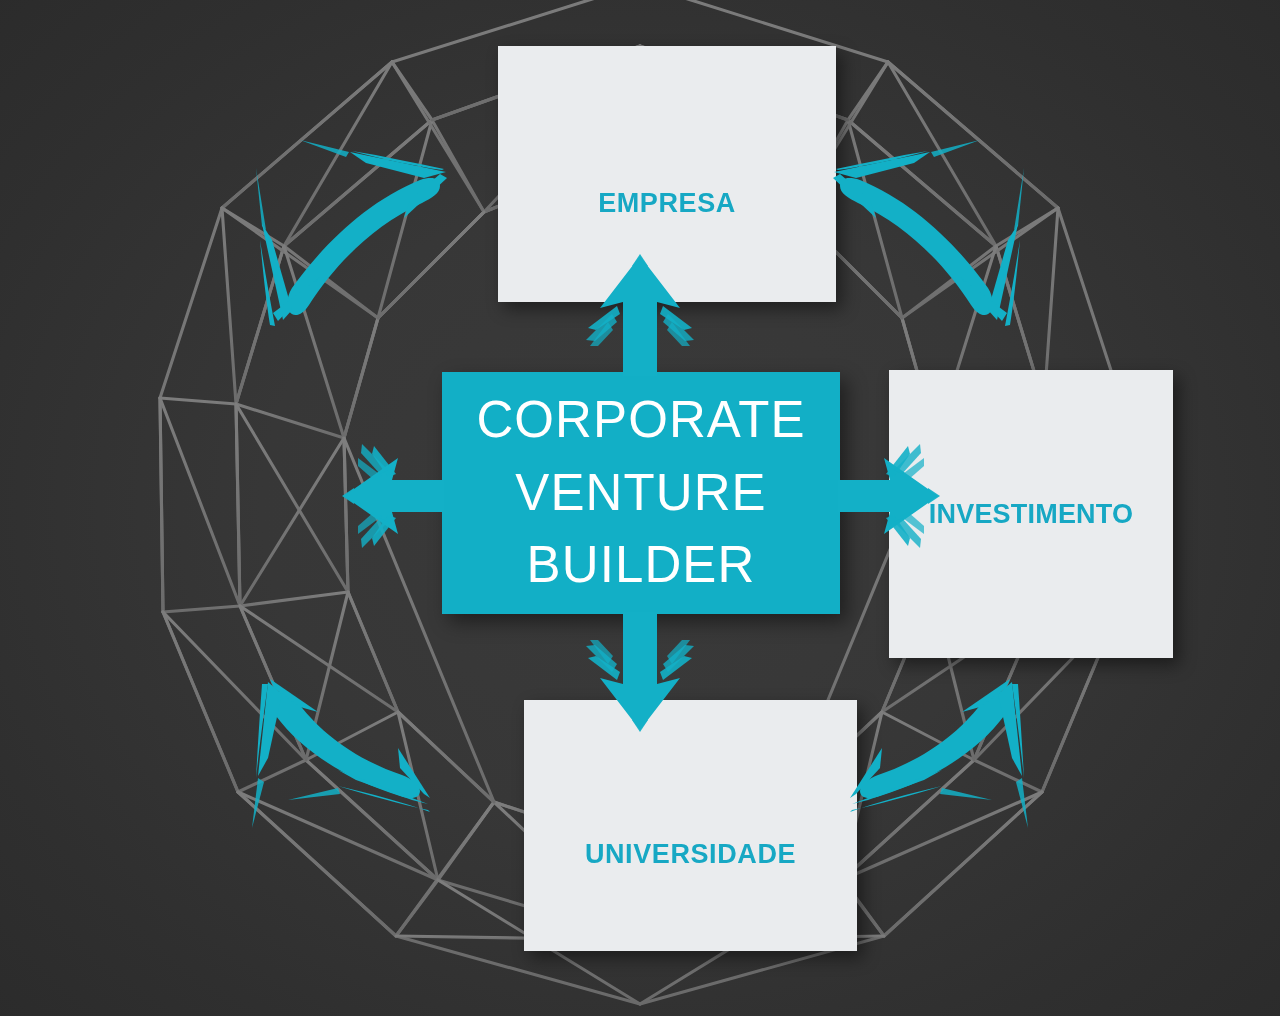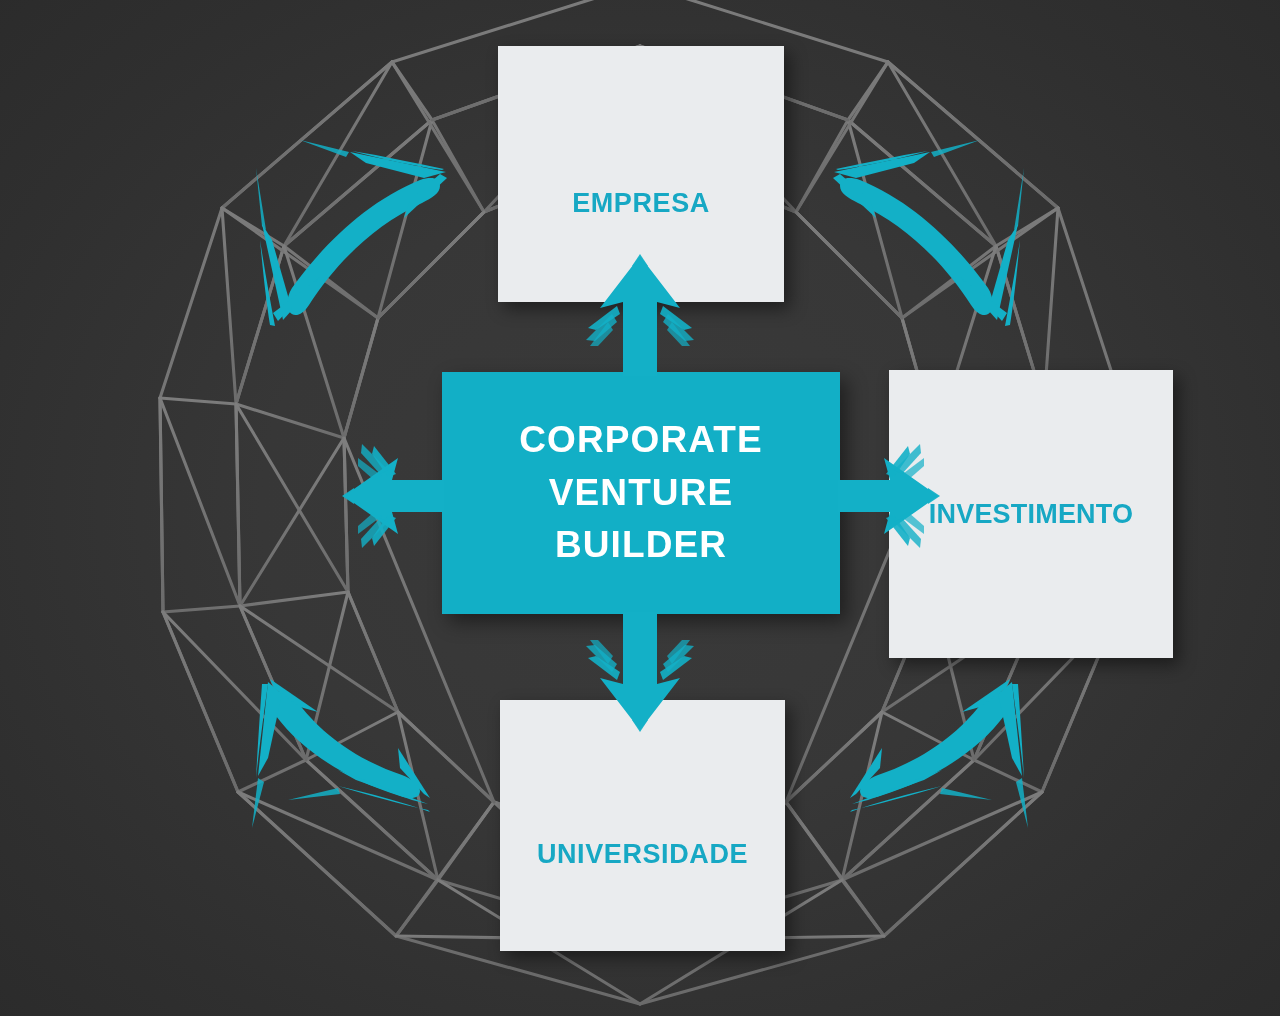--- a/index.html
+++ b/index.html
@@ -23,41 +23,41 @@
   }
   .box .lbl{
     color:#17a8c4;
     font-weight:700;
     font-size:27px;
     letter-spacing:.6px;
     white-space:nowrap;
     text-align:center;
   }
 
-  #box-empresa{left:498px;top:46px;width:286px;height:256px;}
+  #box-empresa{left:498px;top:46px;width:338px;height:256px;}
   #box-empresa .lbl{position:relative;top:29px;}
 
   #box-startup{left:87px;top:370px;width:286px;height:252px;}
   #box-startup .lbl{position:relative;top:0px;}
 
   #box-investimento{left:889px;top:370px;width:284px;height:288px;}
   #box-investimento .lbl{position:relative;top:0px;font-size:27px;letter-spacing:.2px;}
 
-  #box-universidade{left:500px;top:700px;width:285px;height:251px;}
+  #box-universidade{left:524px;top:700px;width:333px;height:251px;}
   #box-universidade .lbl{position:relative;top:29px;}
 
   #box-center{
     position:absolute;left:442px;top:372px;width:398px;height:242px;
     background:#12afc6;
     box-shadow:7px 8px 18px rgba(0,0,0,.45);
     display:flex;align-items:center;justify-content:center;
     z-index:6;
   }
   #box-center .lbl{
-    color:#ffffff;font-weight:700;font-size:37px;line-height:1.42;
+    color:#ffffff;font-weight:400;font-size:51px;line-height:1.42;
     letter-spacing:1.1px;text-align:center;white-space:pre-line;
   }
 
   #arrows{position:absolute;inset:0;width:1280px;height:1016px;z-index:4;}
   #arrows-front{position:absolute;inset:0;width:1280px;height:1016px;z-index:7;pointer-events:none;}
 </style>
 </head>
 <body>
 
 <div id="stage">

